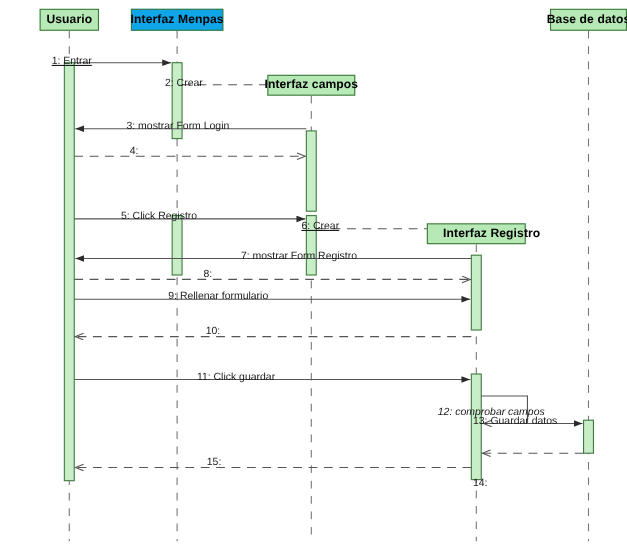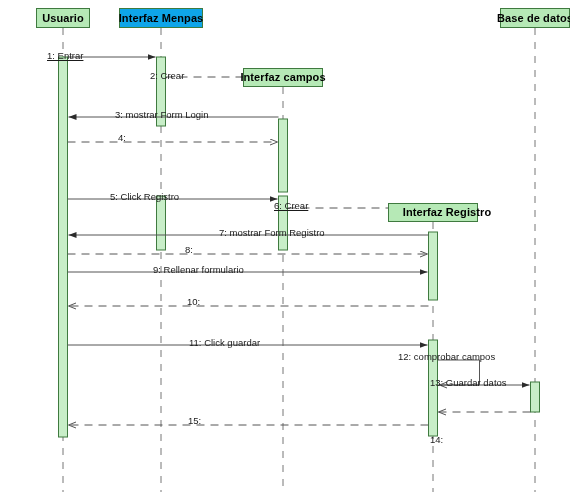--- a/index.html
+++ b/index.html
@@ -147,19 +147,19 @@
       <div class="msg-label" style="left: 47px; top: 51px; text-decoration: underline;">1: Entrar</div>
       <div class="msg-label" style="left: 150px; top: 71px;">2: Crear</div>
       <div class="msg-label" style="left: 115px; top: 110px;">3: mostrar Form Login</div>
       <div class="msg-label" style="left: 118px; top: 133px;">4:</div>
       <div class="msg-label" style="left: 110px; top: 192px;">5: Click  Registro</div>
       <div class="msg-label" style="left: 274px; top: 201px; text-decoration: underline;">6: Crear</div>
       <div class="msg-label" style="left: 175px; top: 228px; margin-left: 44px;">7: mostrar Form Registro</div>
       <div class="msg-label" style="left: 185px; top: 245px;">8:</div>
       <div class="msg-label" style="left: 153px; top: 265px;">9: Rellenar formulario</div>
       <div class="msg-label" style="left: 187px; top: 297px;">10:</div>
-      <div class="msg-label" style="left: 189px; top: 338px;">11: Click guardar</div>
-      <div class="msg-label" style="left: 398px; top: 352px;">12: comprobar campos</div>
+      <div class="msg-label" style="left: 179px; top: 338px;">11: Click guardar</div>
+      <div class="msg-label" style="left: 398px; top: 370px; font-style: italic;">12: comprobar campos</div>
       <div class="msg-label" style="left: 430px; top: 378px;">13: Guardar datos</div>
       <div class="msg-label" style="left: 430px; top: 403px; margin-top: 32px;">14:</div>
       <div class="msg-label" style="left: 188px; top: 416px;">15:</div>
     </div>
 </div>
 
 </body></html>

